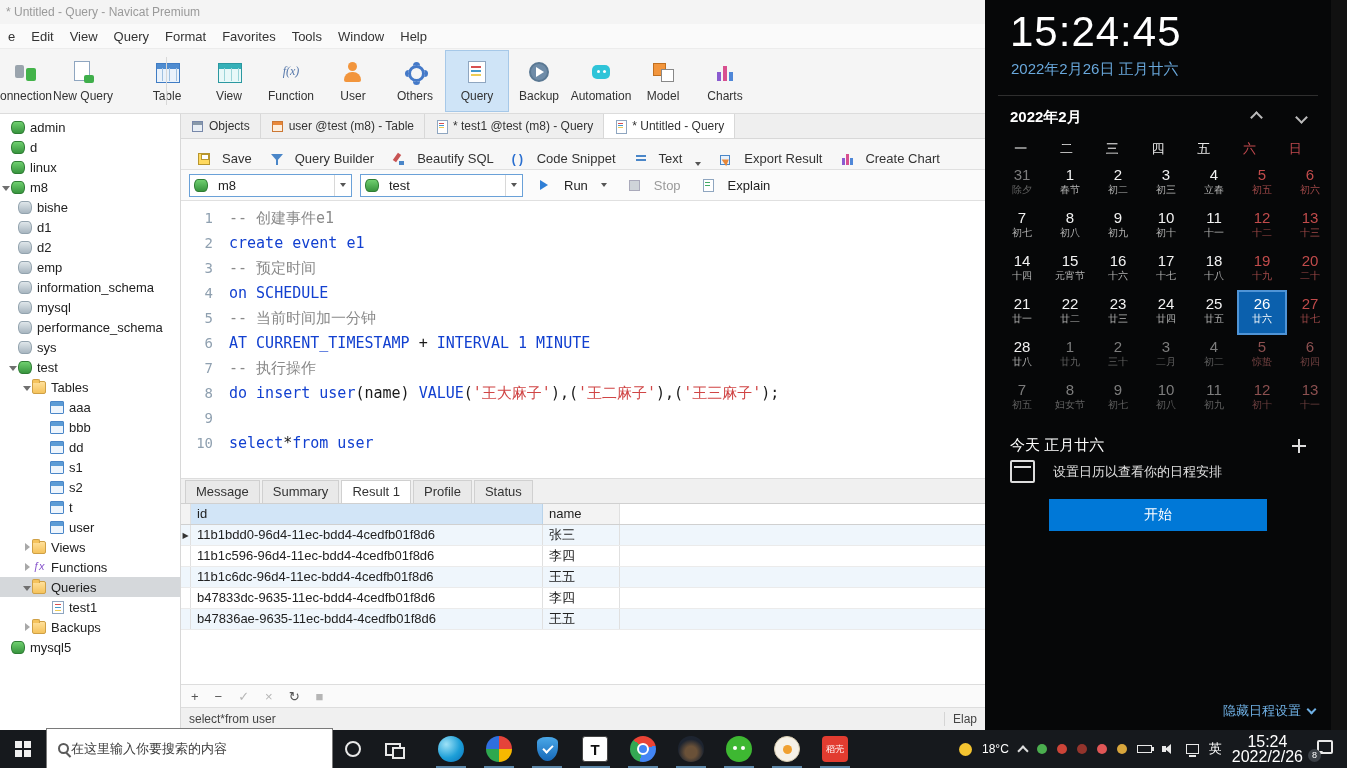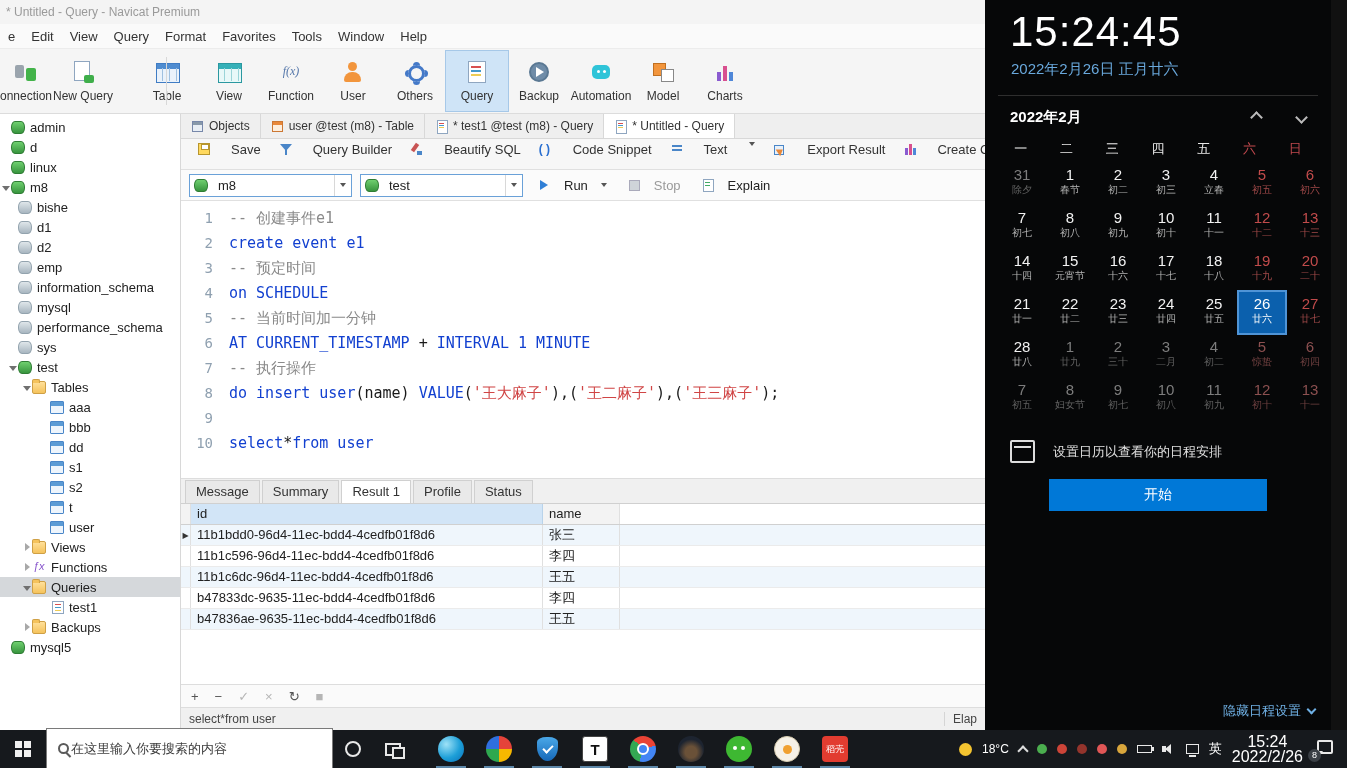--- a/index.html
+++ b/index.html
@@ -69,21 +69,21 @@
 .dtab{display:flex;align-items:center;padding:0 10px;font-size:12px;color:#333;border-right:1px solid #d8d8d8;background:#efefef;gap:5px;white-space:nowrap}
 .dtab.x-active{background:#fff}
 .dticon{width:13px;height:13px;position:relative;flex:0 0 13px}
 .dticon::before,.dticon::after{content:"";position:absolute}
 .x-dt-obj::before{inset:1px;background:linear-gradient(#8899aa 0 3px,#e8eef5 3px);border:1px solid #7788aa}
 .x-dt-tbl::before{inset:1px;background:linear-gradient(#e8883a 0 3px,#fdeedd 3px);border:1px solid #cc7733}
 .x-dt-qry::before{left:2px;top:0;width:9px;height:12px;background:#fff;border:1px solid #8fa6c0}
 .x-dt-qry::after{left:4px;top:3px;width:5px;height:6px;background:linear-gradient(#d85050 0 0) 0 0/5px 1px no-repeat,linear-gradient(#4499cc 0 0) 0 2px/5px 1px no-repeat,linear-gradient(#eecc55 0 0) 0 4px/5px 1px no-repeat}
 
 .querybar{height:31px;background:#f7f7f7;display:flex;align-items:center;gap:6px;padding:0 10px;border-bottom:1px solid #e0e0e0;font-size:13px;color:#333}
-.qitem{display:flex;align-items:flex-start;gap:20px;padding:0 6px;height:24px;white-space:nowrap}
+.qitem{display:flex;align-items:flex-end;gap:11px;padding:0 6px;height:24px;white-space:nowrap}
 .qitem.x-caret::after{content:"";border-left:3px solid transparent;border-right:3px solid transparent;border-top:4px solid #555;margin-left:2px}
 .qicon{width:14px;height:14px;position:relative;display:inline-block;flex:0 0 14px}
 .qicon::before,.qicon::after{content:"";position:absolute}
 .x-q-save::before{inset:1px;background:#ffd95e;border:1px solid #b8962e}
 .x-q-save::after{left:4px;top:2px;width:6px;height:4px;background:#fff;border:1px solid #b8962e}
 .x-q-builder::before{left:1px;top:2px;border-left:6px solid transparent;border-right:6px solid transparent;border-top:7px solid #4a86c8}
 .x-q-builder::after{left:6px;top:8px;width:2px;height:5px;background:#4a86c8}
 .x-q-beauty::before{left:3px;top:1px;width:4px;height:9px;background:#c85454;transform:rotate(35deg)}
 .x-q-beauty::after{left:7px;top:9px;width:5px;height:4px;background:#4a86c8}
 .x-q-snip::before{content:"( )";color:#2a6fd0;font-weight:bold;font-size:12px;left:0;top:0}
@@ -153,21 +153,21 @@
 .x-wd .dnum{color:#f2f2f2}.x-wd .dlun{color:#b5b5b5}
 .x-we .dnum{color:#c14b4b}.x-we .dlun{color:#a34a4a}
 .x-dim .dnum{color:#7d7d7d}.x-dim .dlun{color:#616161}
 .x-dimwe .dnum{color:#8c5050}.x-dimwe .dlun{color:#704040}
 .dcell.x-today{background:#0b60ad;outline:2px solid #4f94d6;outline-offset:-1px}
 .x-today .dnum,.x-today .dlun{color:#fff}
 .cp-today{display:flex;align-items:center;padding:0 12px;margin-top:16px;font-size:15px}
 .plus{margin-left:auto;width:14px;height:14px;position:relative}
 .plus::before{content:"";position:absolute;left:0;top:6px;width:14px;height:2px;background:#ddd}
 .plus::after{content:"";position:absolute;left:6px;top:0;width:2px;height:14px;background:#ddd}
-.cp-agenda{display:flex;align-items:center;gap:18px;padding:0 12px;margin-top:20px;font-size:13px;color:#e0e0e0}
+.cp-agenda{display:flex;align-items:center;gap:18px;padding:0 12px;margin-top:5px;font-size:13px;color:#e0e0e0}
 .agcal{width:25px;height:23px;border:2px solid #ddd;border-radius:2px;position:relative;flex:0 0 25px}
 .agcal::after{content:"";position:absolute;left:2px;top:4px;right:2px;height:2px;background:#ddd}
 .cp-start{width:218px;height:32px;background:#0078d7;color:#fff;font-size:14px;display:flex;align-items:center;justify-content:center;margin:16px auto 0}
 .cp-hide{position:absolute;right:16px;bottom:10px;color:#6fb0e4;font-size:13px;display:flex;align-items:center;gap:7px}
 .chev-sm{width:7px;height:7px;border-right:2px solid #6fb0e4;border-bottom:2px solid #6fb0e4;transform:rotate(45deg);display:inline-block;margin-top:-3px}
 
 
 .taskbar{position:absolute;left:0;top:730px;width:1347px;height:38px;background:#16191d;display:flex;align-items:center}
 .tb-start{width:46px;height:38px;display:flex;align-items:center;justify-content:center}
 .winlogo{width:16px;height:16px;display:grid;grid-template-columns:7px 7px;grid-template-rows:7px 7px;gap:2px}
@@ -810,20 +810,24 @@
         </div>
         <div class="dcell x-dimwe">
           <div class="dnum">12</div>
           <div class="dlun">初十</div>
         </div>
         <div class="dcell x-dimwe">
           <div class="dnum">13</div>
           <div class="dlun">十一</div>
         </div>
       </div>
+    <div class="cp-today">
+      <span>今天 正月廿六</span>
+      <span class="plus"></span>
+    </div>
     <div class="cp-agenda">
       <span class="agcal"></span>
       <span>设置日历以查看你的日程安排</span>
     </div>
     <div class="cp-start">开始</div>
     <div class="cp-hide">
       <span>隐藏日程设置</span>
       <span class="chev-sm"></span>
     </div>
   </div>

